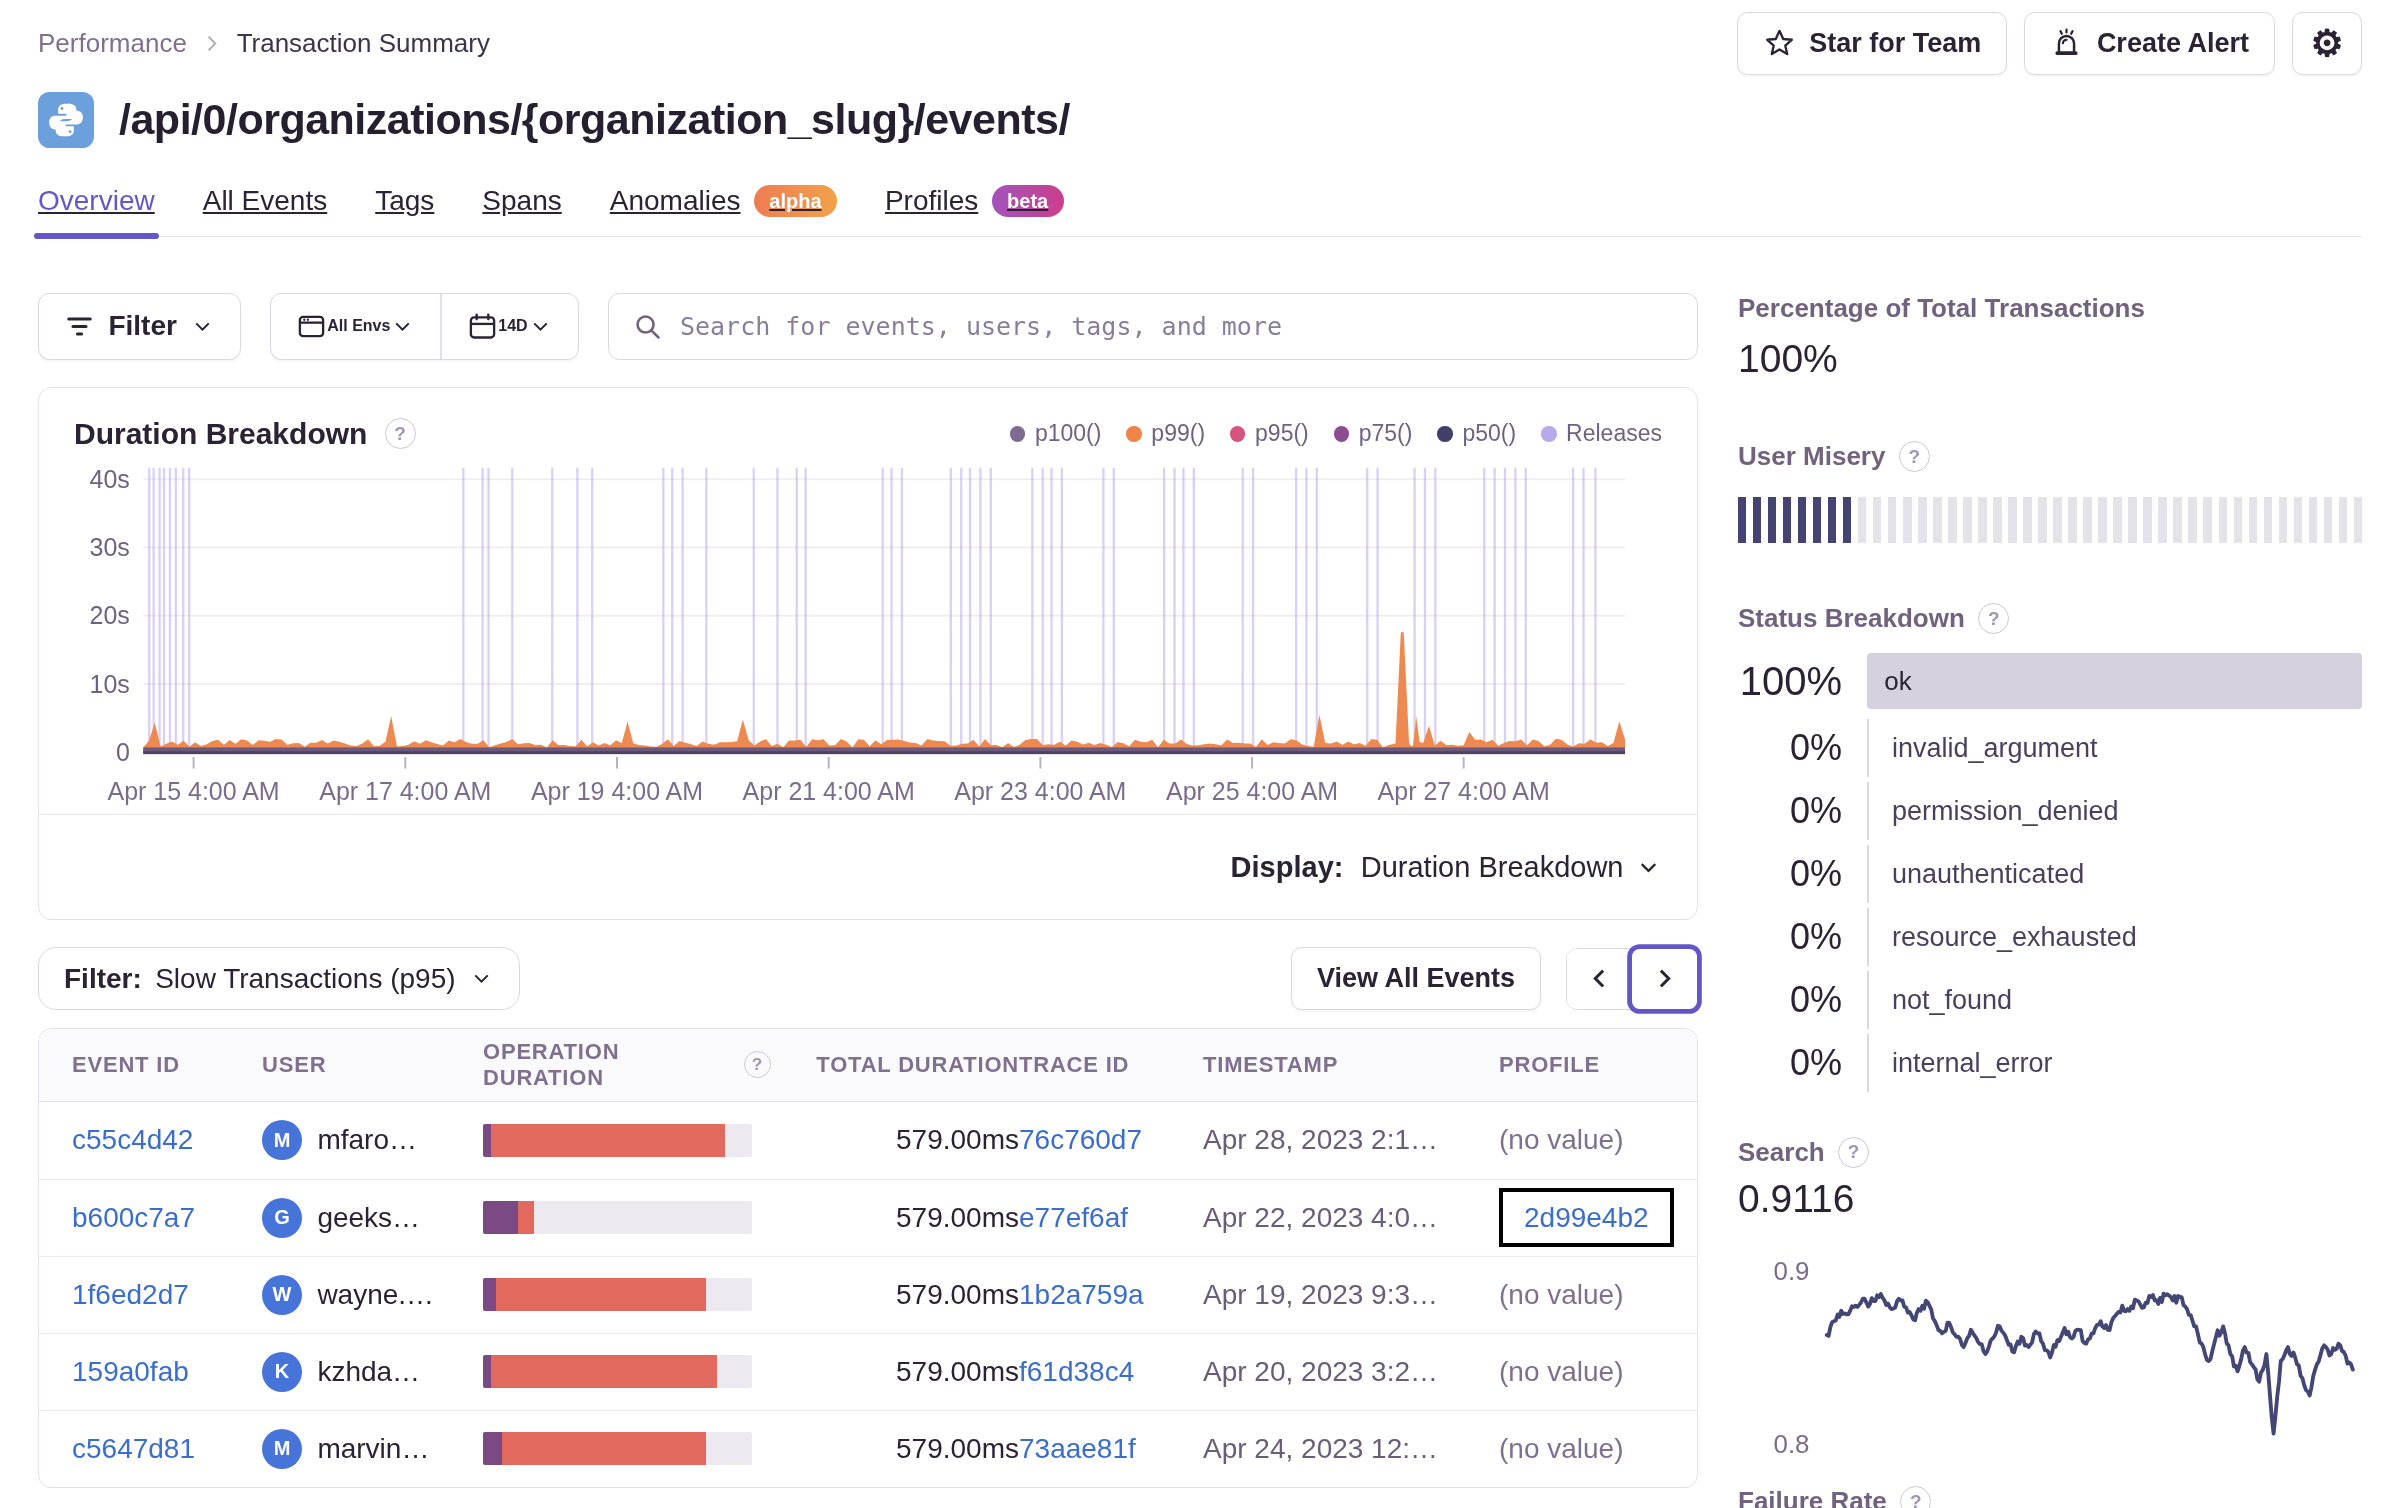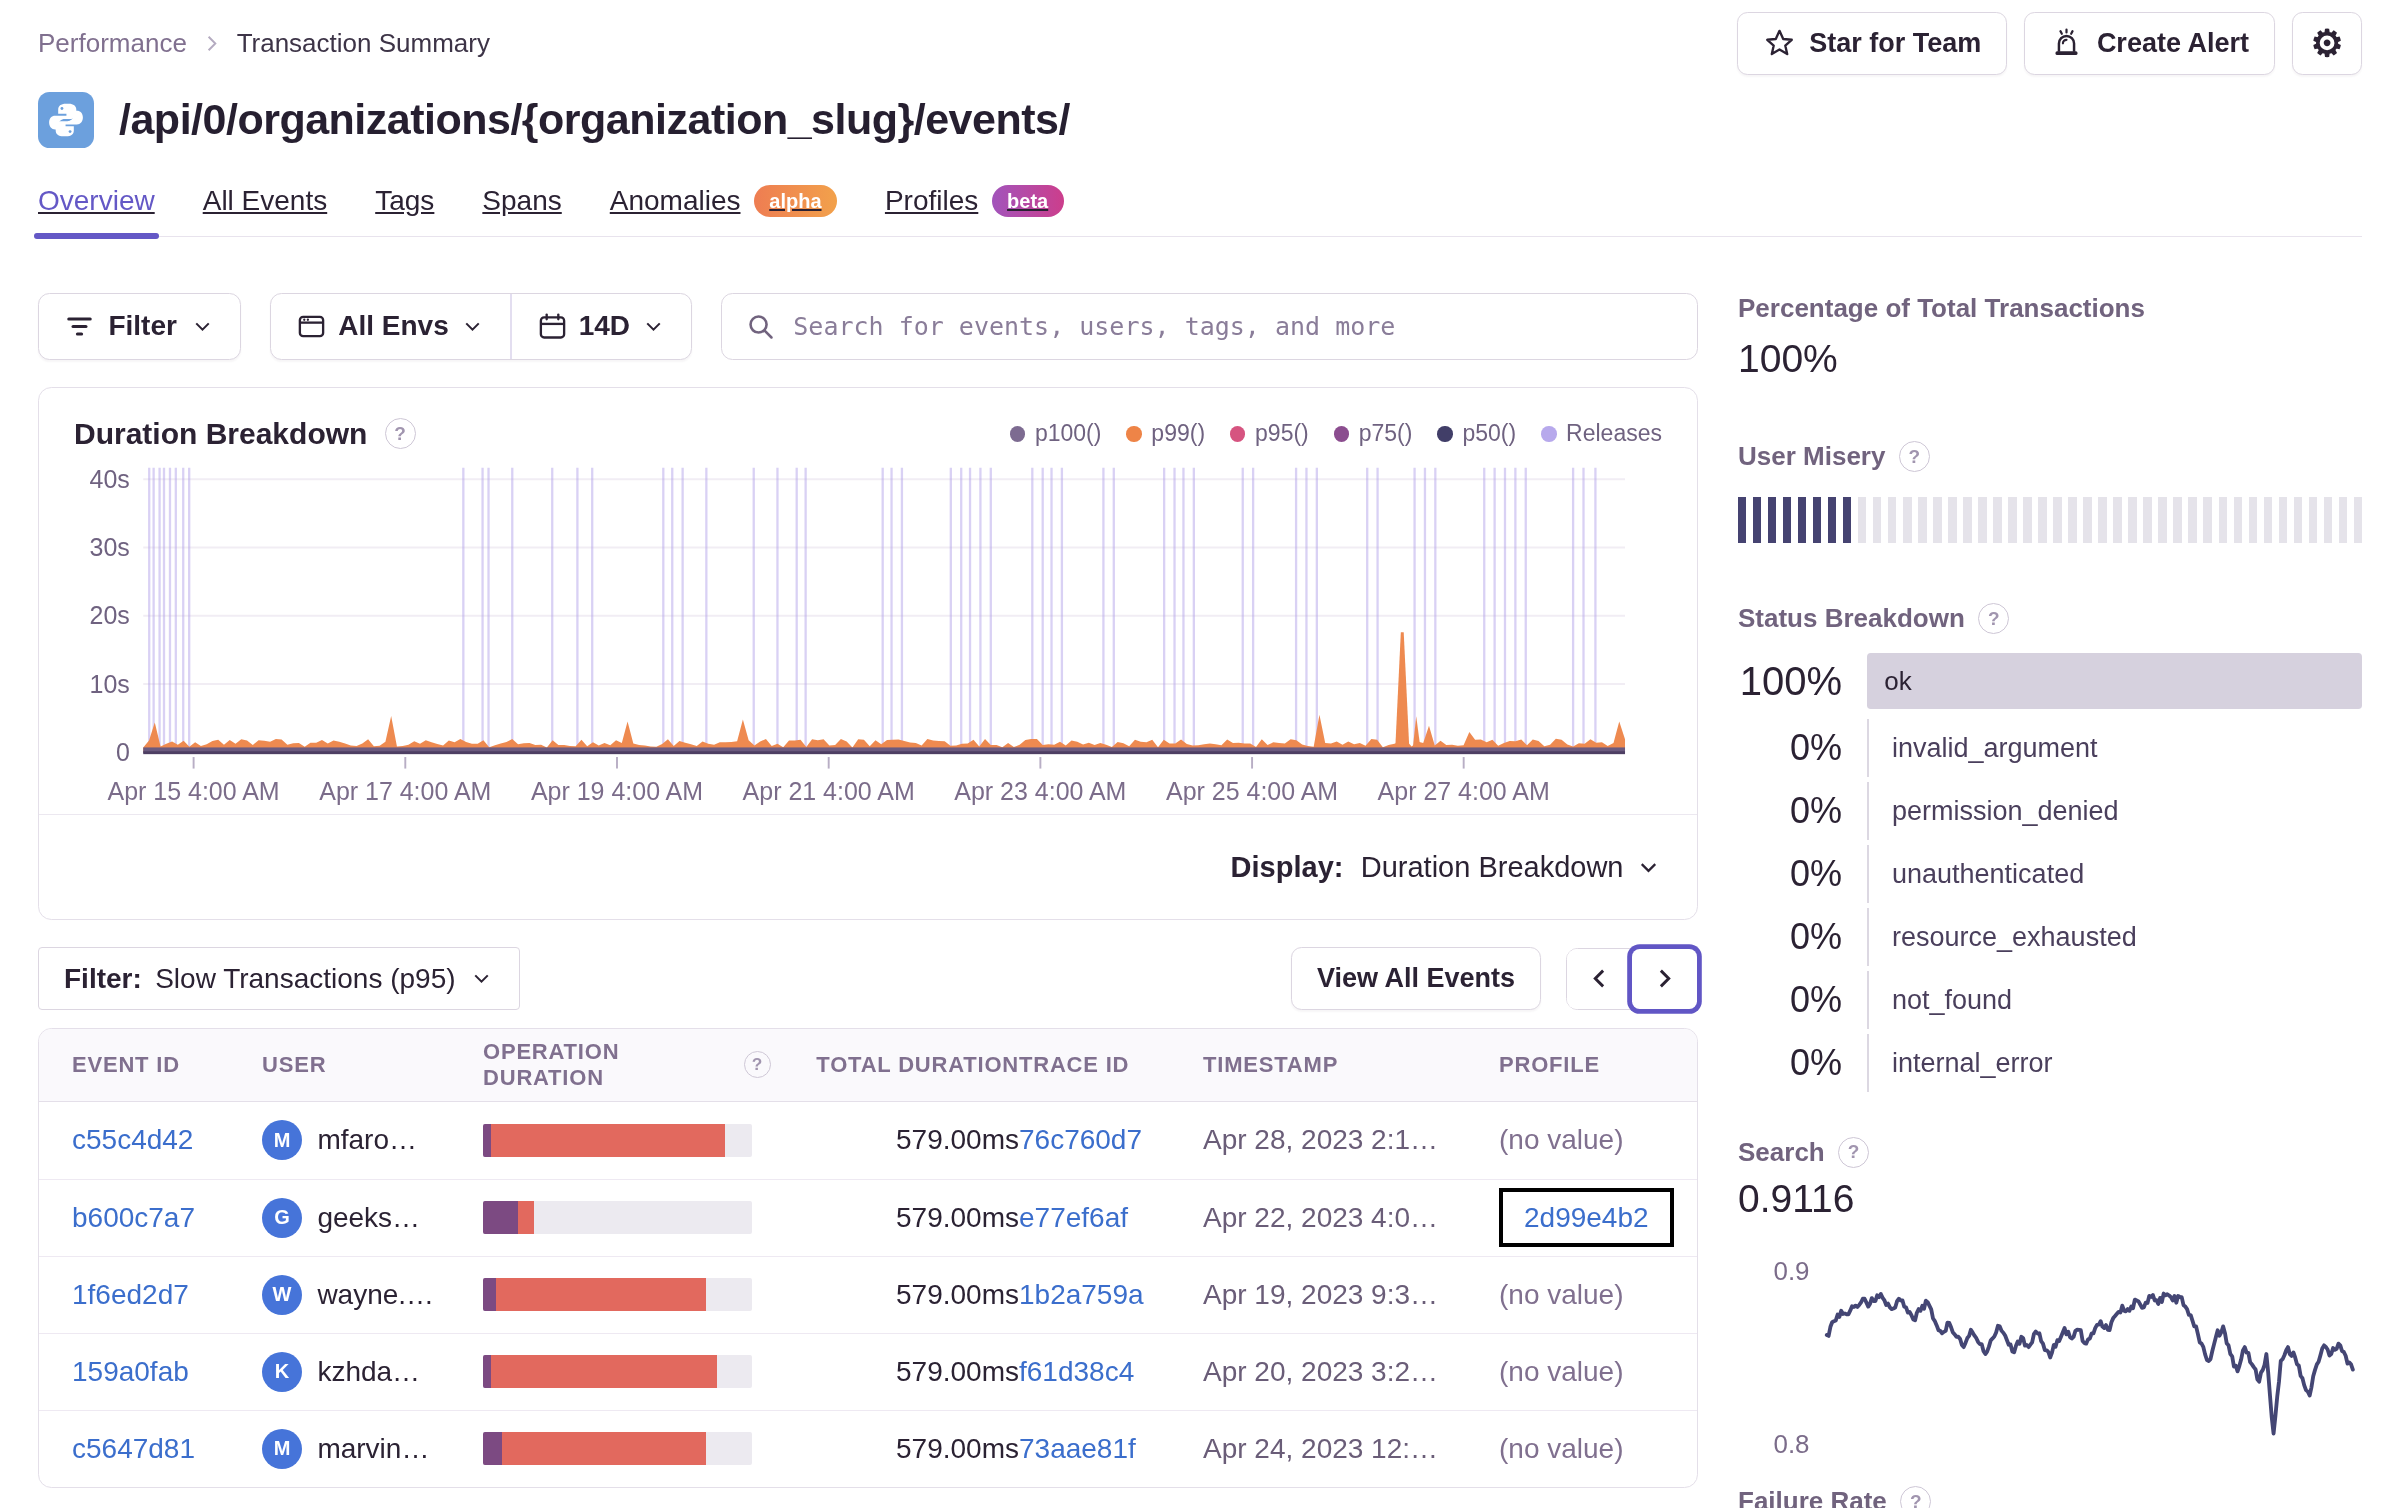--- a/index.html
+++ b/index.html
@@ -40,22 +40,22 @@
   .main-col { width: 1660px; flex: none; }
   .sidebar { flex: 1; min-width: 0; }
 
   
   .filter-bar { display: flex; gap: 29px; height: 59px; }
   .fbtn { display: inline-flex; align-items: center; gap: 13.4px; height: 67px; padding: 0 25px; background: #fff;
     border: 1.9px solid #dcd6e1; border-radius: 11.5px; font-size: 28px; font-weight: 600; color: #2b2233;
     cursor: pointer; font-family: inherit; box-shadow: 0 1.9px 1.9px rgba(43,34,51,0.04); }
   .btn-group { display: flex; align-items: center; height: 67px; border: 1.9px solid #dcd6e1; border-radius: 11.5px;
     background: #fff; box-shadow: 0 1.9px 1.9px rgba(43,34,51,0.04); }
-  .btn-group .gbtn { display: inline-flex; align-items: center; gap: 11px; padding: 0 25px; height: 100%;
-    background: transparent; border: none; font-size: 28px; font-weight: 600; color: #2b2233; cursor: pointer; font-family: inherit; }
+  .btn-group .gbtn { display: inline-flex; align-items: center; gap: 0; padding: 0 25px; height: 100%;
+    background: transparent; border: none; font-size: 16px; font-weight: 600; color: #2b2233; cursor: pointer; font-family: inherit; }
   .vdiv { width: 1.9px; height: 100%; background: #e3def0; }
   .search { flex: 1; display: flex; align-items: center; gap: 17.3px; height: 67px; border: 1.9px solid #dcd6e1;
     border-radius: 11.5px; padding: 0 23px; background: #fff; }
   .search input { flex: 1; border: none; outline: none; font-family: "DejaVu Sans Mono", monospace;
     font-size: 25px; color: #2b2233; background: transparent; }
   .search input::placeholder { color: #8a7d99; }
 
   
   .card { border: 1.9px solid #e4dfe9; border-radius: 13.4px; background: #fff; }
   .chart-card { margin-top: 35px; }
@@ -72,21 +72,21 @@
   #durationChart { display: block; margin: 3.8px 11.5px 0 11.5px; }
   .chart-divider { border-top: 1.9px solid #ece8f0; margin-top: 5.8px; }
   .display-row { height: 104px; display: flex; align-items: center; justify-content: flex-end; padding-right: 35px; }
   .display-btn { display: inline-flex; align-items: center; gap: 11.5px; background: none; border: none;
     font-size: 29px; color: #2b2233; cursor: pointer; font-family: inherit; }
   .display-btn b { font-weight: 700; margin-right: 5.8px; }
 
   
   .events-toolbar { margin-top: 27px; display: flex; justify-content: space-between; align-items: center; }
   .trans-filter { display: inline-flex; align-items: center; gap: 13.4px; height: 63px; padding: 0 25px;
-    background: #fff; border: 1.9px solid #dcd6e1; border-radius: 4px; font-size: 28px; color: #2b2233;
+    background: #fff; border: 1.9px solid #dcd6e1; border-radius: 18px; font-size: 28px; color: #2b2233;
     cursor: pointer; font-family: inherit; }
   .trans-filter b { font-weight: 700; }
   .toolbar-right { display: flex; align-items: center; gap: 25px; }
   .pager { display: flex; border: 1.9px solid #dcd6e1; border-radius: 11.5px; background: #fff; }
   .pager button { width: 65px; height: 60px; background: #fff; border: none; display: flex; align-items: center;
     justify-content: center; cursor: pointer; }
   .pager .prev { border-right: 1.9px solid #e3def0; border-radius: 9.6px 0 0 9.6px; }
   .pager .next { border-radius: 0 9.6px 9.6px 0; }
   .pager .next.focused { box-shadow: 0 0 0 4.8px #6156c5; border-radius: 7.7px; position: relative; z-index: 2; }
 

